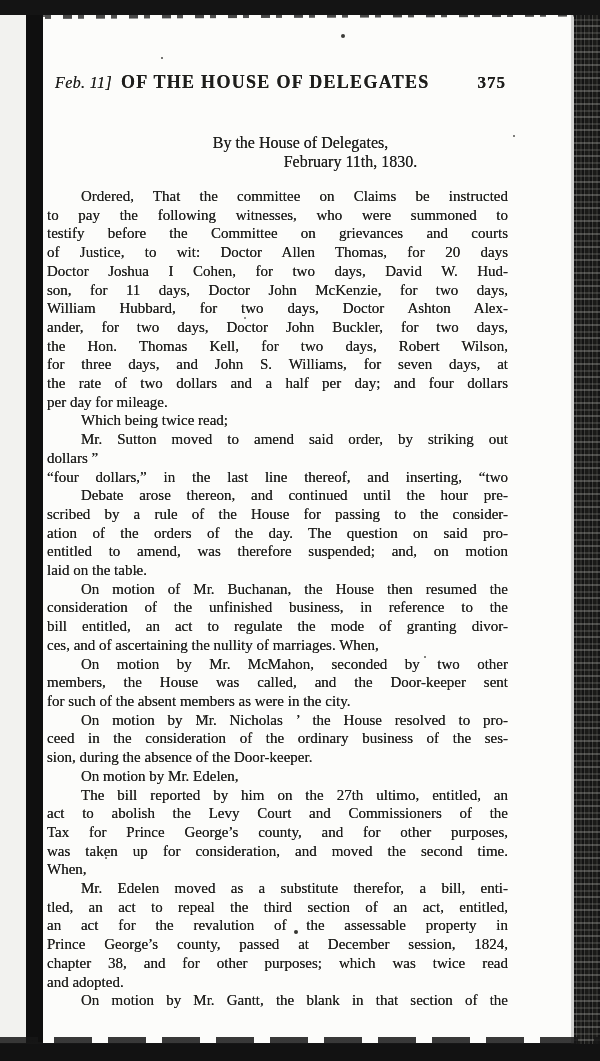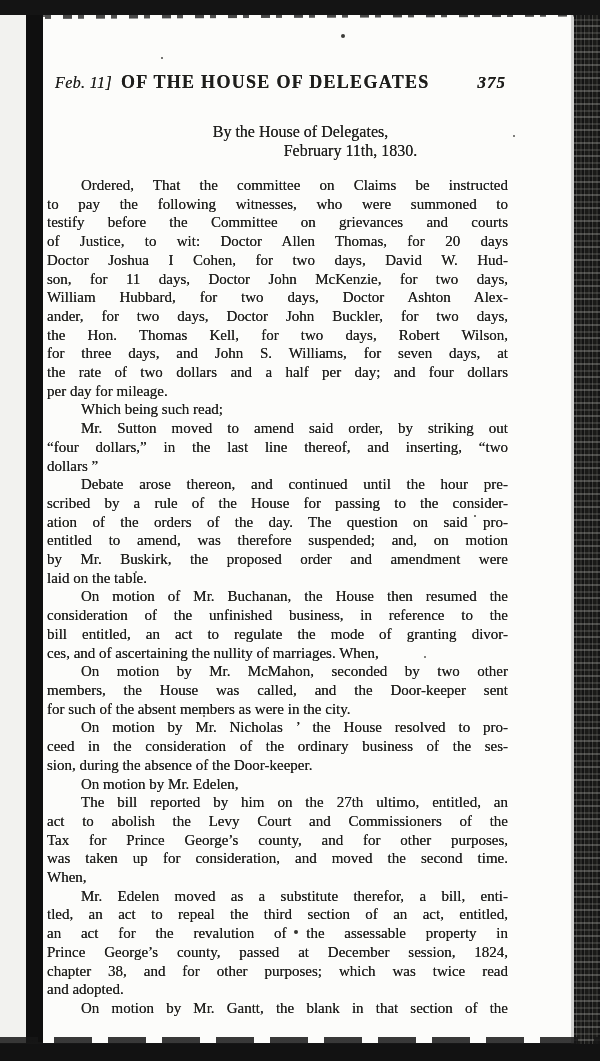--- a/index.html
+++ b/index.html
@@ -38,22 +38,22 @@
     box-shadow:118px 42px 0 #4a4a46,299px 20px 0 1px #3c3c38,431px 500px 0 #44443f,
       62px 842px 0 #4a4a46,252px 916px 0 1px #343430,381px 641px 0 #5a5a55,
       201px 302px 0 #6a6a64,92px 556px 0 #5c5c56,470px 120px 0 #555550,160px 700px 0 #504f4a;}
   
   .content{position:absolute;left:4px;top:57px;width:461px;color:#1e1e1c;
     text-shadow:0 0 .6px rgba(25,25,22,.85);}
   .header{position:relative;height:24px;}
   .header .date{position:absolute;left:8px;top:2px;font-size:16px;font-style:italic;letter-spacing:.4px;}
   .header .title{position:absolute;left:0;right:0;top:0;
     transform:translateX(30px);font-size:18px;font-weight:bold;letter-spacing:1.3px;margin-left:44px;}
-  .header .pageno{position:absolute;right:2px;top:1px;font-size:17px;font-weight:bold;letter-spacing:1px;font-style:italic;}
-  .byline{margin-top:27px;text-align:center;transform:translateX(23px);font-size:16px;}
+  .header .pageno{position:absolute;right:2px;top:1px;font-size:17px;font-weight:bold;letter-spacing:1px;}
+  .byline{margin-top:38px;text-align:center;transform:translateX(23px);font-size:16px;}
   .dateline{margin-top:1px;text-align:center;transform:translateX(73px);font-size:16px;}
   .body-text{margin-top:16px;}
   .line{font-size:15px;line-height:18.7px;text-align:justify;text-align-last:justify;}
   .line.left,.line.indent-left{text-align-last:left;}
   .line.indent-justify,.line.indent-left{text-indent:34px;}
 </style>
 </head>
 <body>
 
 <div class="scan">
@@ -78,29 +78,28 @@
           <div class="line justify">testify before the Committee on grievances and courts</div>
           <div class="line justify">of Justice, to wit: Doctor Allen Thomas, for 20 days</div>
           <div class="line justify">Doctor Joshua I Cohen, for two days, David W. Hud-</div>
           <div class="line justify">son, for 11 days, Doctor John McKenzie, for two days,</div>
           <div class="line justify">William Hubbard, for two days, Doctor Ashton Alex-</div>
           <div class="line justify">ander, for two days, Doctor John Buckler, for two days,</div>
           <div class="line justify">the Hon. Thomas Kell, for two days, Robert Wilson,</div>
           <div class="line justify">for three days, and John S. Williams, for seven days, at</div>
           <div class="line justify">the rate of two dollars and a half per day; and four dollars</div>
           <div class="line left">per day for mileage.</div>
-          <div class="line indent-left">Which being such read;</div>
+          <div class="line indent-left">Which being twice read;</div>
           <div class="line indent-justify">Mr. Sutton moved to amend said order, by striking out</div>
+          <div class="line left">dollars ”</div>
           <div class="line justify">“four dollars,” in the last line thereof, and inserting, “two</div>
-          <div class="line left">dollars ”</div>
           <div class="line indent-justify">Debate arose thereon, and continued until the hour pre-</div>
           <div class="line justify">scribed by a rule of the House for passing to the consider-</div>
           <div class="line justify">ation of the orders of the day. The question on said pro-</div>
           <div class="line justify">entitled to amend, was therefore suspended; and, on motion</div>
-          <div class="line justify">by Mr. Buskirk, the proposed order and amendment were</div>
           <div class="line left">laid on the table.</div>
           <div class="line indent-justify">On motion of Mr. Buchanan, the House then resumed the</div>
           <div class="line justify">consideration of the unfinished business, in reference to the</div>
           <div class="line justify">bill entitled, an act to regulate the mode of granting divor-</div>
           <div class="line left">ces, and of ascertaining the nullity of marriages. When,</div>
           <div class="line indent-justify">On motion by Mr. McMahon, seconded by two other</div>
           <div class="line justify">members, the House was called, and the Door-keeper sent</div>
           <div class="line left">for such of the absent members as were in the city.</div>
           <div class="line indent-justify">On motion by Mr. Nicholas ’ the House resolved to pro-</div>
           <div class="line justify">ceed in the consideration of the ordinary business of the ses-</div>

